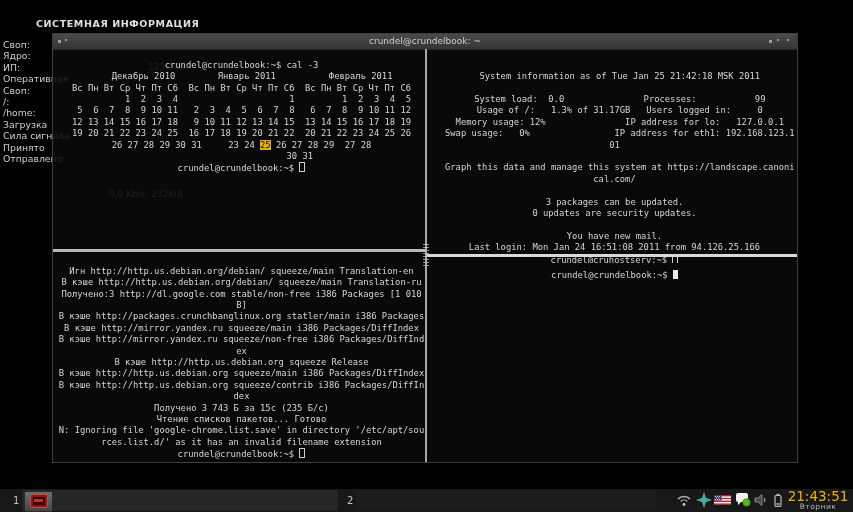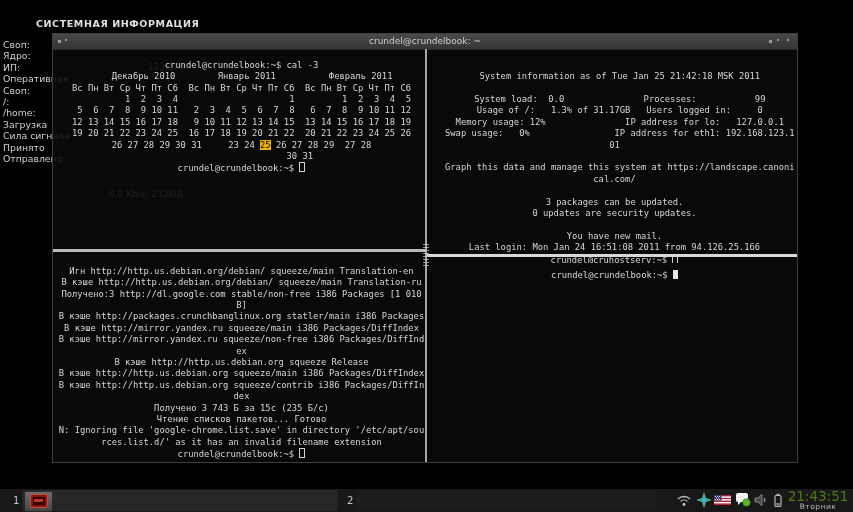--- a/index.html
+++ b/index.html
@@ -48,21 +48,21 @@
   .ws-num{position:absolute;top:0;height:23px;line-height:23px;font-size:10px;color:#c4c4c4;}
   #ws1-num{left:13px;} #ws2-num{left:347px;}
   .task-btn{position:absolute;left:2px;top:1px;width:27px;height:19px;
             background:linear-gradient(#6e6e6e,#454545);border:1px solid #2a2a2a;border-radius:2px;}
   .term-icon{position:relative;width:16px;height:12px;margin:2px auto;background:#8e1414;
              border:1px solid #c2503c;border-radius:2px;}
   .term-icon::before{content:"";position:absolute;left:2px;top:2px;right:2px;bottom:2px;background:#320505;}
   .term-icon::after{content:"";position:absolute;left:3px;top:4px;width:9px;height:3px;background:#c03427;}
   .tray-icon{position:absolute;top:3px;width:16px;height:16px;}
   #clock{position:absolute;left:786px;top:1px;width:64px;text-align:center;cursor:default;}
-  #clock .time{font-size:13.5px;line-height:13px;color:#4d7c0f;}
+  #clock .time{font-size:13.5px;line-height:13px;color:#eab308;}
   #clock .day{font-size:7.5px;line-height:8px;color:#b5b5b5;letter-spacing:.5px;}
 </style>
 </head>
 <body>
 
 <div id="screen">
 
   <div id="conky">
     <div id="conky-title">СИСТЕМНАЯ ИНФОРМАЦИЯ</div>
     <div id="conky-rows">

